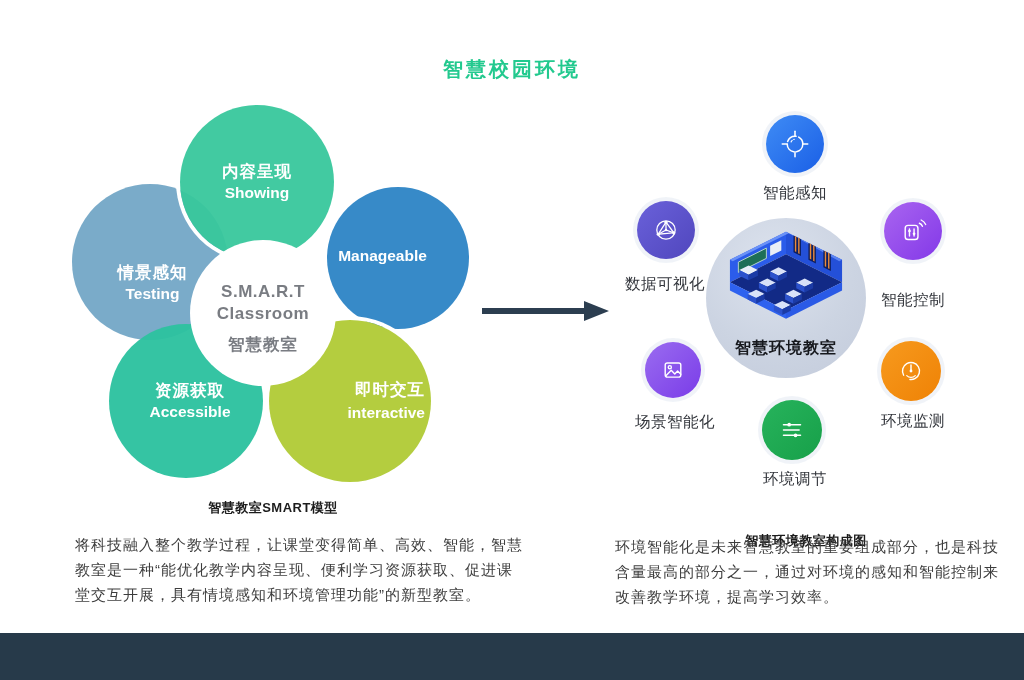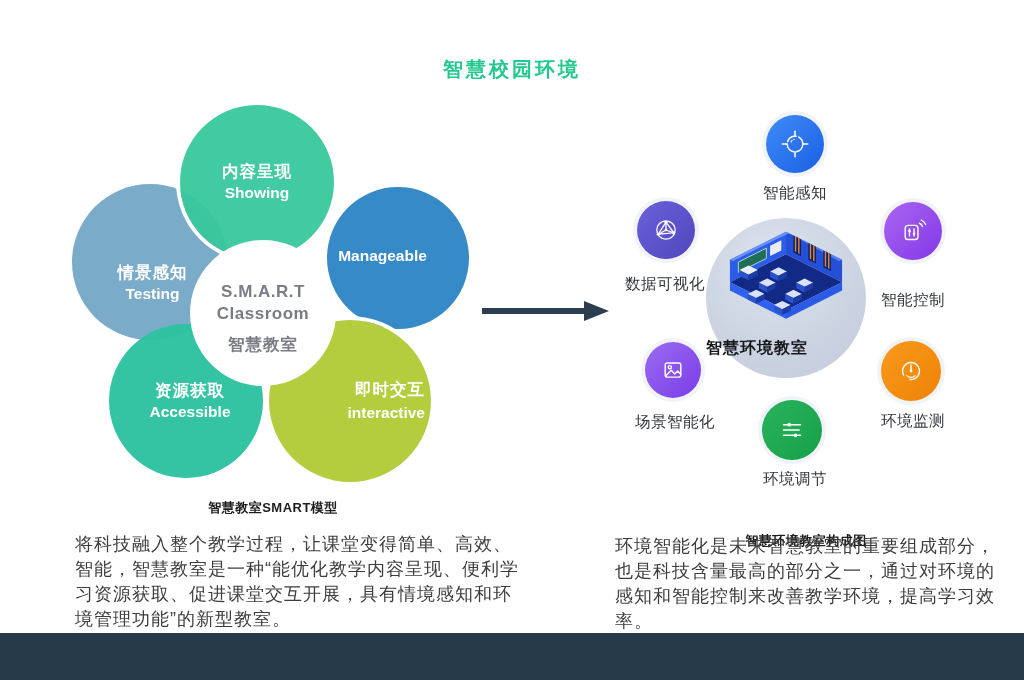--- a/index.html
+++ b/index.html
@@ -36,21 +36,21 @@
   .center-text .zh{margin-top:8px;font-size:16.5px;letter-spacing:1px;}
 
   
   .arrow{position:absolute;left:482px;top:298px;width:130px;height:26px;}
 
   
   .env{position:absolute;left:620px;top:90px;width:404px;height:400px;}
   .env-center{position:absolute;left:86px;top:128px;width:160px;height:160px;border-radius:50%;
               background:radial-gradient(circle at 42% 30%,#dde3ee 0%,#ccd4e2 55%,#c3cbdb 100%);}
   .env-center svg{position:absolute;left:5px;top:10px;}
-  .env-center-label{position:absolute;left:0;right:0;top:120px;
+  .env-center-label{position:absolute;left:0;right:0;top:120px;text-align:center;
                     font-size:16px;font-weight:bold;color:#16181d;letter-spacing:1px;}
   .node-circle{position:absolute;border-radius:50%;display:flex;align-items:center;justify-content:center;
                box-shadow:0 0 0 4px rgba(228,233,242,.55);}
   .node-label{position:absolute;width:120px;text-align:center;font-size:15.5px;color:#33363c;letter-spacing:.5px;}
   .grad-blue{background:linear-gradient(135deg,#3f8cf5 0%,#1a5fe6 100%);}
   .grad-indigo{background:linear-gradient(135deg,#6a61da 0%,#5046bd 100%);}
   .grad-purple{background:linear-gradient(135deg,#a965f0 0%,#8338e8 100%);}
   .grad-violet{background:linear-gradient(135deg,#9a6cf0 0%,#7a3ce8 100%);}
   .grad-green{background:linear-gradient(135deg,#27b35c 0%,#17a049 100%);}
   .grad-orange{background:linear-gradient(135deg,#f79a1e 0%,#ef8205 100%);}
@@ -60,21 +60,21 @@
   .n3{left:25px; top:252px;width:56px;height:56px;}  .nl3{left:-5px;top:322px;}
   .n4{left:142px;top:310px;width:60px;height:60px;}  .nl4{left:115px;top:379px;}
   .n5{left:261px;top:251px;width:60px;height:60px;}  .nl5{left:233px;top:321px;}
   .icon-svg{width:34px;height:34px;}
 
   
   .caption{position:absolute;top:499px;width:420px;text-align:center;
            font-size:13px;font-weight:bold;color:#1c1c1c;letter-spacing:.5px;}
   .cap-left{left:63px;}
   .cap-right{left:596px;margin-top:33px;}
-  .para{position:absolute;margin:0;font-size:18px;line-height:25px;color:#3d3d3d;
+  .para{position:absolute;margin:0;font-size:15px;line-height:25px;color:#3d3d3d;
         letter-spacing:1px;text-align:left;}
   .para-left{left:75px;top:532px;width:448px;}
   .para-right{left:615px;top:534px;width:392px;}
 
   
   .footer-bar{position:absolute;left:0;top:633px;width:1024px;height:47px;background:#273a4a;}
 </style>
 </head>
 <body>
 

